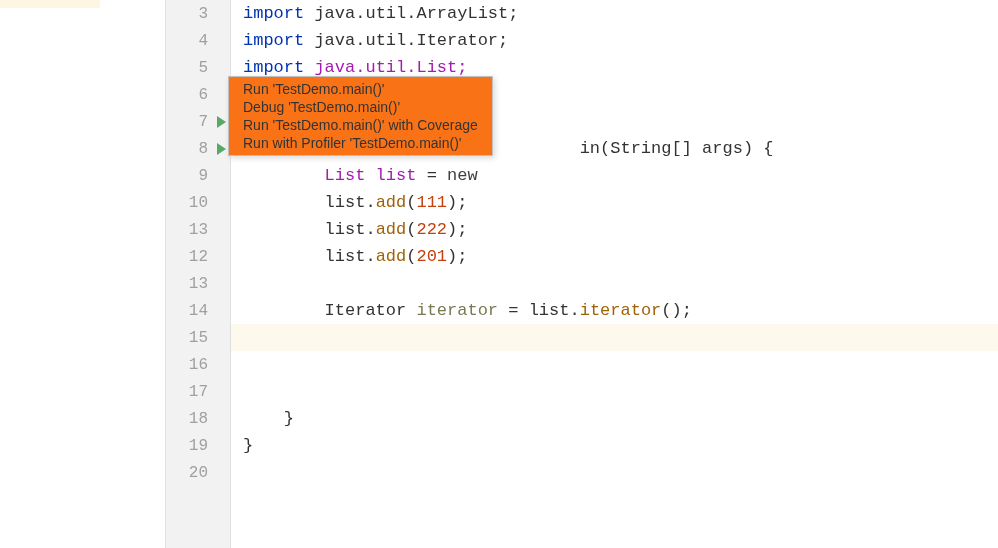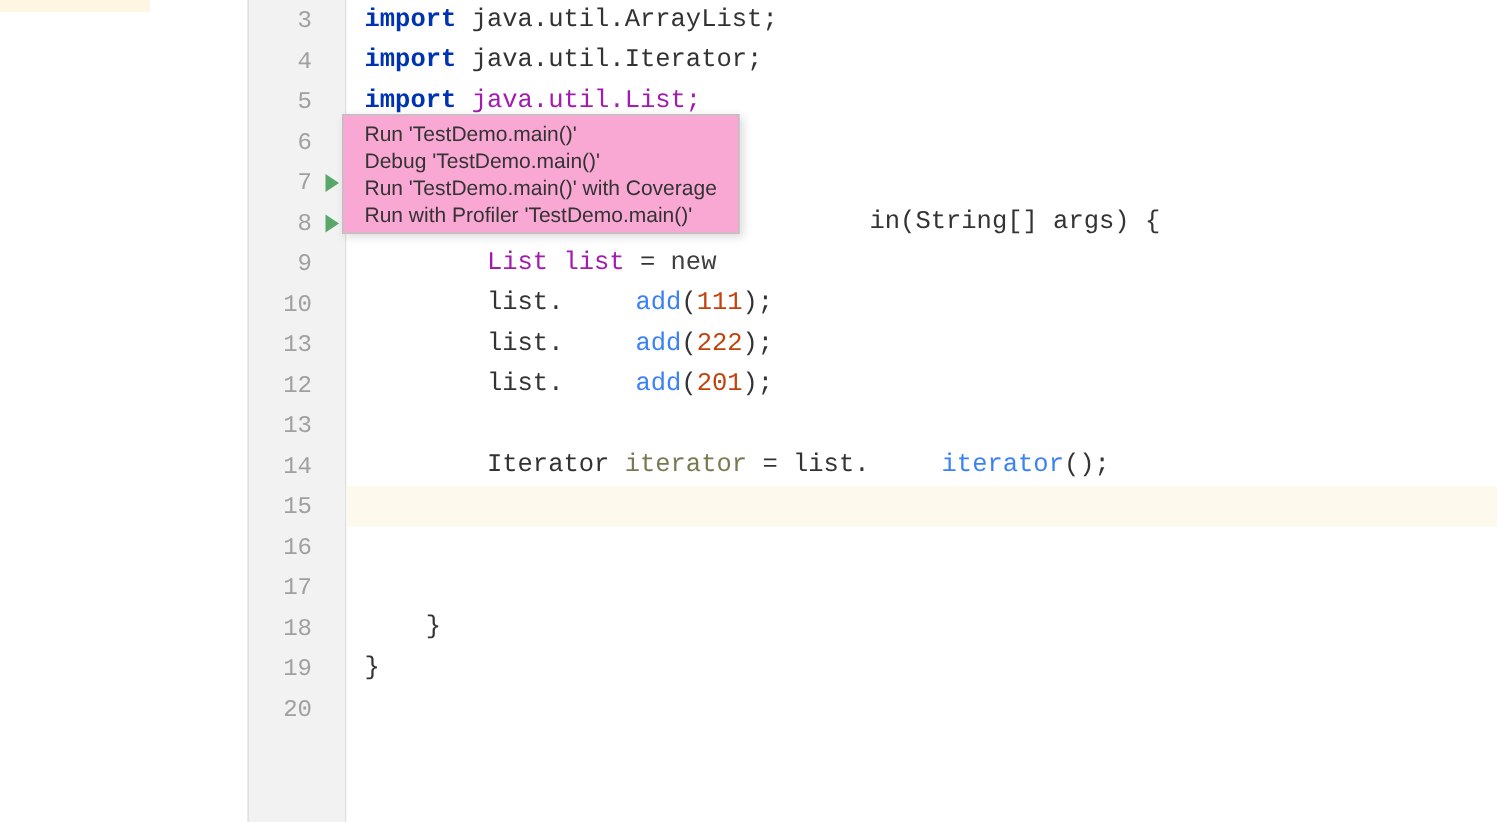--- a/index.html
+++ b/index.html
@@ -72,33 +72,33 @@
       height: 27px;
       display: flex;
       align-items: center;
       padding-left: 12px;
       white-space: pre;
       color: #333333;
     }
     .code-line.highlighted {
       background: #fdf9ed;
     }
-    .kw-import { color: #0033b3; font-weight: bold; }
+    .kw-import { color: #0033b3; font-weight: normal; }
     .kw-new { color: #404040; }
     .pkg { color: #333333; }
-    .method { color: #3b82f6; margin-left: 48px; }
+    .method { color: #a16207; }
     .num { color: #c2410c; }
     .var { color: #7a7a52; }
     .dim { color: #a21caf; }
 
     .context-menu {
       position: absolute;
       left: 228px;
       top: 76px;
-      background: #f9a8d4;
+      background: #f97316;
       border: 1px solid #c0c0c0;
       box-shadow: 2px 2px 6px rgba(0,0,0,0.15);
       padding: 3px 0;
       z-index: 100;
       font-family: "Segoe UI", Arial, sans-serif;
       font-size: 14px;
     }
     .context-menu-item {
       padding: 1px 14px;
       color: #333;

